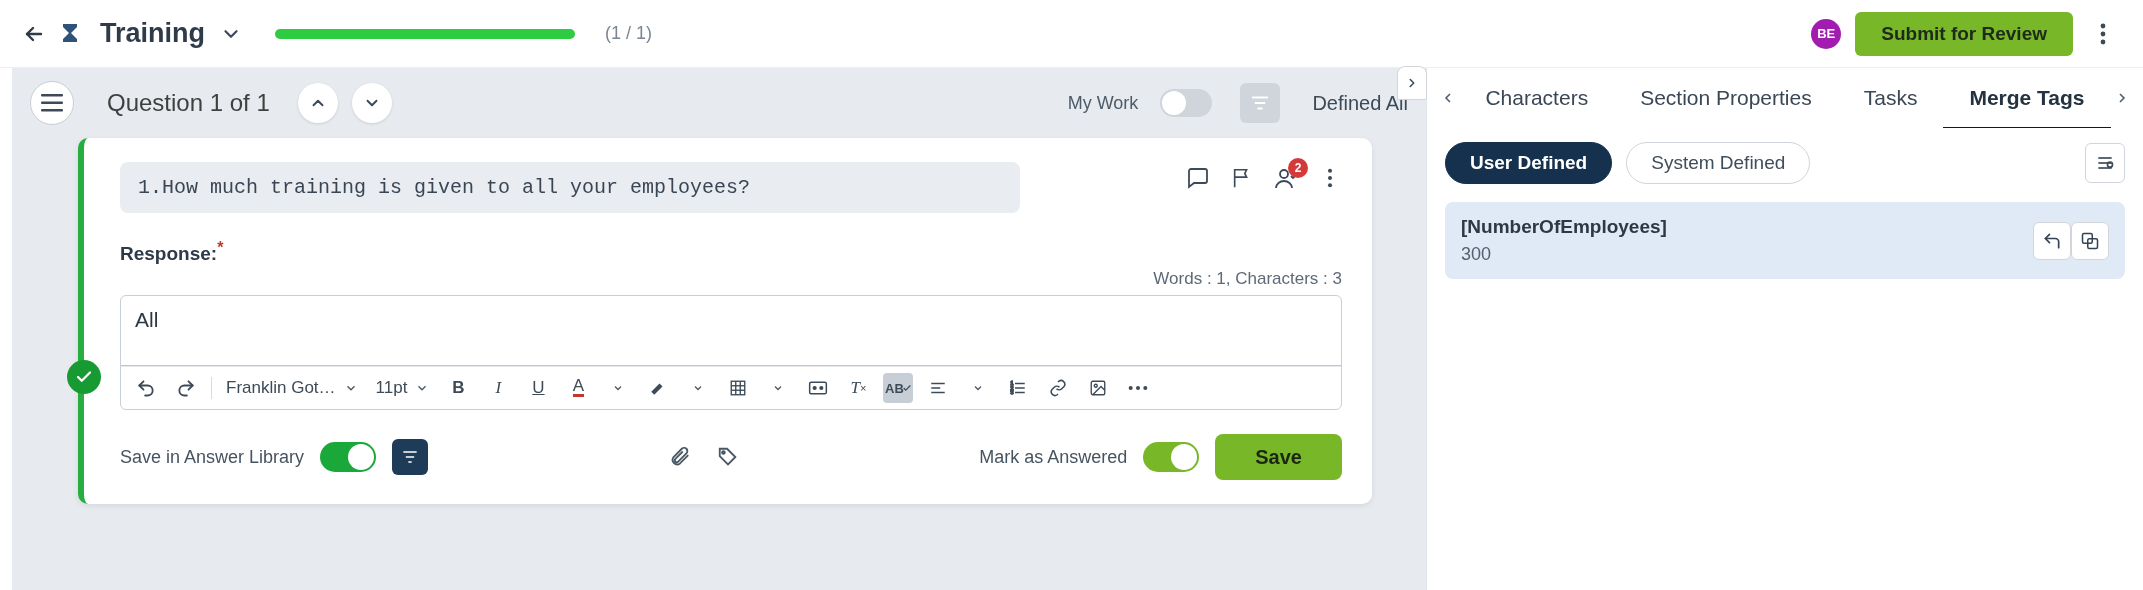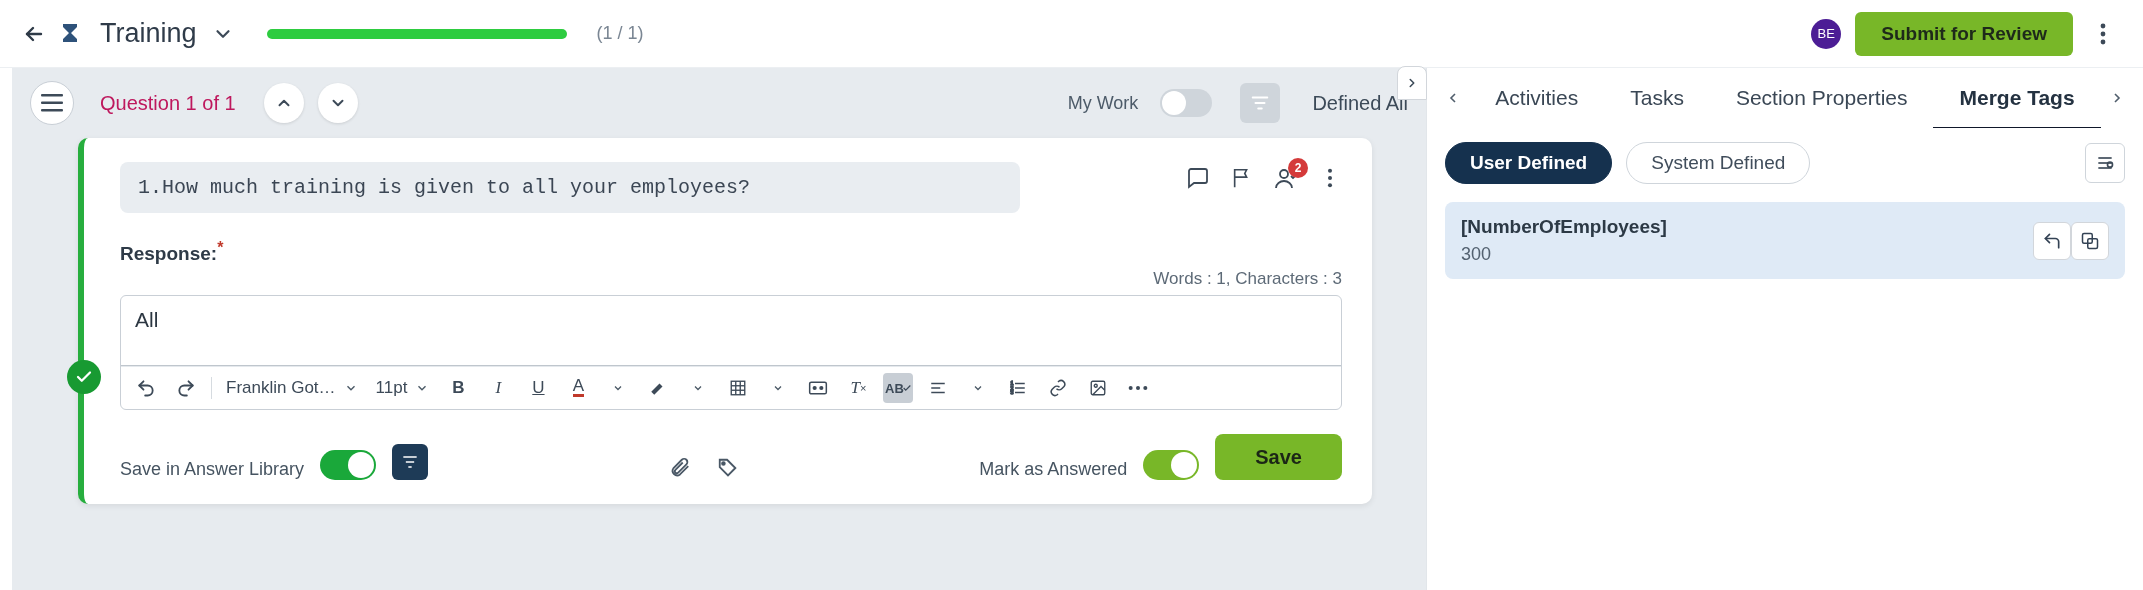--- a/index.html
+++ b/index.html
@@ -18,44 +18,44 @@
   html, body { margin:0; padding:0; font-family: "Segoe UI", Arial, sans-serif; color: var(--text-dark); }
   body { width:2143px; height:590px; overflow:hidden; }
 
   
   .topbar {
     height:68px; display:flex; align-items:center; padding:0 24px 0 22px;
     border-bottom:1px solid #eceff2; gap:14px; background:#fff;
   }
   .tb-back svg, .tb-kebab svg { display:block; }
   .tb-hourglass { width:20px; height:26px; display:flex; align-items:center; justify-content:center; color:#2e527a; }
-  .tb-title { font-size:27px; font-weight:400; color:#2f3b49; margin-left:6px; }
+  .tb-title { font-size:27px; font-weight:700; color:#2f3b49; margin-left:6px; }
   .tb-chevron { color:#4a5a6a; }
   .tb-progress { width:300px; height:10px; border-radius:5px; background:#e6eaee; overflow:hidden; margin-left:18px; }
   .tb-progress-fill { height:100%; background:var(--green-bright); }
   .tb-progress-text { font-size:18px; color:#7a8693; margin-left:16px; }
   .tb-spacer { flex:1; }
-  .avatar { width:30px; height:30px; border-radius:50%; background:#4c1d95; color:#fff; font-size:13px; font-weight:400; display:flex; align-items:center; justify-content:center; }
+  .avatar { width:30px; height:30px; border-radius:50%; background:#a21caf; color:#fff; font-size:13px; font-weight:700; display:flex; align-items:center; justify-content:center; }
   .btn-submit { height:44px; padding:0 26px; border:none; border-radius:6px; background:var(--green); color:#1e2a1a; font-size:19px; font-weight:600; cursor:pointer;text-align:right; }
   .tb-kebab { display:flex; align-items:center; justify-content:center; width:32px; height:40px; cursor:pointer; }
 
   
   .main-row { display:flex; height:522px; }
   .left-strip { width:12px; background:#fff; }
   .workspace { width:1414px; background:#e7ebef; position:relative; padding-top:0; }
 
   
   .ws-toolbar {
     height:70px; display:flex; align-items:center; padding:0 18px; gap:14px;
   }
   .hamburger {
     width:44px; height:44px; border-radius:50%; background:#fff; border:1px solid #c9cfd6;
     display:flex; align-items:center; justify-content:center; cursor:pointer; margin-right:8px;
   }
-  .ws-question-count { font-size:20px; color:#be185d; margin-left:4px; margin-right:14px;}
+  .ws-question-count { font-size:24px; color:#404040; margin-left:11px; margin-right:14px;}
   .circle-nav {
     width:40px; height:40px; border-radius:50%; background:#fff; box-shadow:0 1px 3px rgba(0,0,0,.12);
     display:flex; align-items:center; justify-content:center; cursor:pointer;
   }
   .ws-spacer { flex:1; }
   .mywork-lbl { font-size:18px; color:#4d5b69; margin-right:8px; }
   .toggle-off {
     width:52px; height:28px; border-radius:14px; background:#cfd5db; position:relative; cursor:pointer;
   }
   .toggle-off .knob { position:absolute; left:2px; top:2px; width:24px; height:24px; border-radius:50%; background:#fff; }
@@ -103,21 +103,21 @@
   }
   .et-btn {
     width:30px; height:30px; display:flex; align-items:center; justify-content:center;
     color:#3d4a58; border-radius:4px; cursor:pointer; font-size:17px;
   }
   .et-btn.active { background:#c8ced5; }
   .et-font { display:flex; align-items:center; gap:8px; color:#3d4a58; font-size:17px; padding:0 4px; }
   .et-font .chev { color:#4b5966; }
   .et-sep { width:1px; height:22px; background:#d6dbe0; }
 
-  .card-footer { margin-top:24px; display:flex; align-items:flex-end; gap:16px; }
+  .card-footer { margin-top:24px; display:flex; align-items:center; gap:16px; }
   .save-lib-lbl { font-size:18px; color:#465461; }
   .toggle-on {
     width:56px; height:30px; border-radius:15px; background:#1aa83a; position:relative; cursor:pointer;
   }
   .toggle-on .knob { position:absolute; right:2px; top:2px; width:26px; height:26px; border-radius:50%; background:#fff; }
   .settings-sq {
      width:36px; height:36px; border-radius:6px; background:#1e3b57; display:flex; align-items:center; justify-content:center; color:#fff; cursor:pointer;
   }
   .cf-center { flex:1; display:flex; justify-content:center; gap:24px; color:#4a5866;}
   .mark-ans-lbl { font-size:18px; color:#465461; }
@@ -451,23 +451,23 @@
     </div>
   </div>
 
   <div class="right-panel">
     <div class="rp-tabs">
       <div class="rp-chevron">
         <svg width="16" height="16" viewBox="0 0 24 24" fill="none" stroke="#505e6c" stroke-width="2.4">
             <polyline points="15 18 9 12 15 6"></polyline>
           </svg>
       </div>
-      <div class="rp-tab">Activities</div>
+      <div class="rp-tab">Characters</div>
+      <div class="rp-tab">Section Properties</div>
       <div class="rp-tab">Tasks</div>
-      <div class="rp-tab">Section Properties</div>
       <div class="rp-tab active">Merge Tags</div>
       <div class="rp-chevron">
         <svg width="16" height="16" viewBox="0 0 24 24" fill="none" stroke="#505e6c" stroke-width="2.4">
             <polyline points="9 18 15 12 9 6"></polyline>
           </svg>
       </div>
     </div>
 
     <div class="rp-filter-row">
       <div class="pill dark">User Defined</div>

